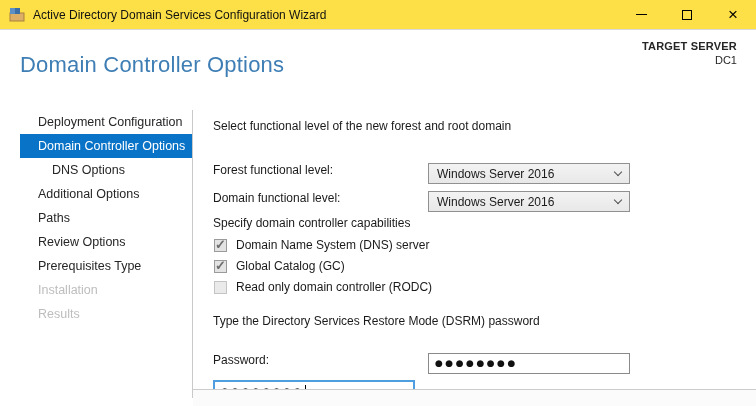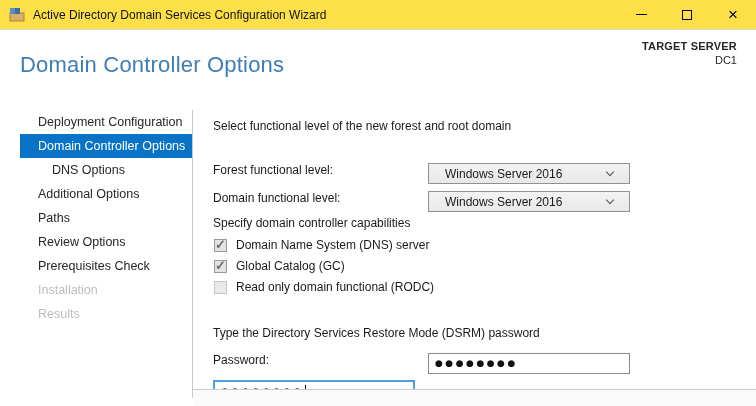--- a/index.html
+++ b/index.html
@@ -62,21 +62,21 @@
   .content { position:absolute; left:213px; top:110px; width:440px; height:280px; }
   .sec-heading { position:absolute; left:0; font-size:12px; color:#1a1a1a; white-space:nowrap; }
   .row { position:absolute; left:0; display:flex; height:22px;margin-top:16px; }
   .row .flabel { width:215px; font-size:12px; color:#1a1a1a; }
 
   .dropdown {
     width:202px; height:21px;
     background:linear-gradient(#f3f3f3,#e8e8e8);
     border:1px solid #919191;
     display:flex; align-items:center; justify-content:space-between;
-    padding:0 16px; font-size:12px; color:#1a1a1a; cursor:default;
+    padding:0 8px; font-size:12px; color:#1a1a1a; cursor:default;
   }
   .chev {
     width:6px; height:6px; margin-top:-3px;
     border-right:1px solid #505050; border-bottom:1px solid #505050;
     transform:rotate(45deg);
   }
 
   .checkrow { position:absolute; left:1px; display:flex; align-items:center; height:16px; }
   .cbox {
     width:13px; height:13px; margin-right:9px; position:relative; flex:0 0 auto;
@@ -140,21 +140,21 @@
   </div>
 </div>
 
 <div class="sidebar">
   <div class="nav-item">Deployment Configuration</div>
   <div class="nav-item selected">Domain Controller Options</div>
   <div class="nav-item indent">DNS Options</div>
   <div class="nav-item">Additional Options</div>
   <div class="nav-item">Paths</div>
   <div class="nav-item">Review Options</div>
-  <div class="nav-item">Prerequisites Check</div>
+  <div class="nav-item">Prerequisites Type</div>
   <div class="nav-item disabled">Installation</div>
   <div class="nav-item disabled">Results</div>
 </div>
 
 <div class="content">
 
   <div class="sec-heading" style="top:9px;">Select functional level of the new forest and root domain</div>
 
   <div class="row" style="top:37px;">
     <span class="flabel">Forest functional level:</span>
@@ -183,24 +183,24 @@
 
   <div class="checkrow" style="top:148px;">
     <span class="cbox checked">
       <span class="tick">✓</span>
     </span>
     <span class="cblabel">Global Catalog (GC)</span>
   </div>
 
   <div class="checkrow" style="top:169px;">
     <span class="cbox unchecked"></span>
-    <span class="cblabel">Read only domain functional (RODC)</span>
-  </div>
-
-  <div class="sec-heading" style="top:204px;margin-top:12px;">Type the Directory Services Restore Mode (DSRM) password</div>
+    <span class="cblabel">Read only domain controller (RODC)</span>
+  </div>
+
+  <div class="sec-heading" style="top:204px;">Type the Directory Services Restore Mode (DSRM) password</div>
 
   <div class="row" style="top:227px;">
     <span class="flabel">Password:</span>
     <div class="pwfield">
       <span class="pwdots">●●●●●●●●</span>
     </div>
   </div>
 
   <div class="row" style="top:254px;">
     <div class="pwfield focused">

